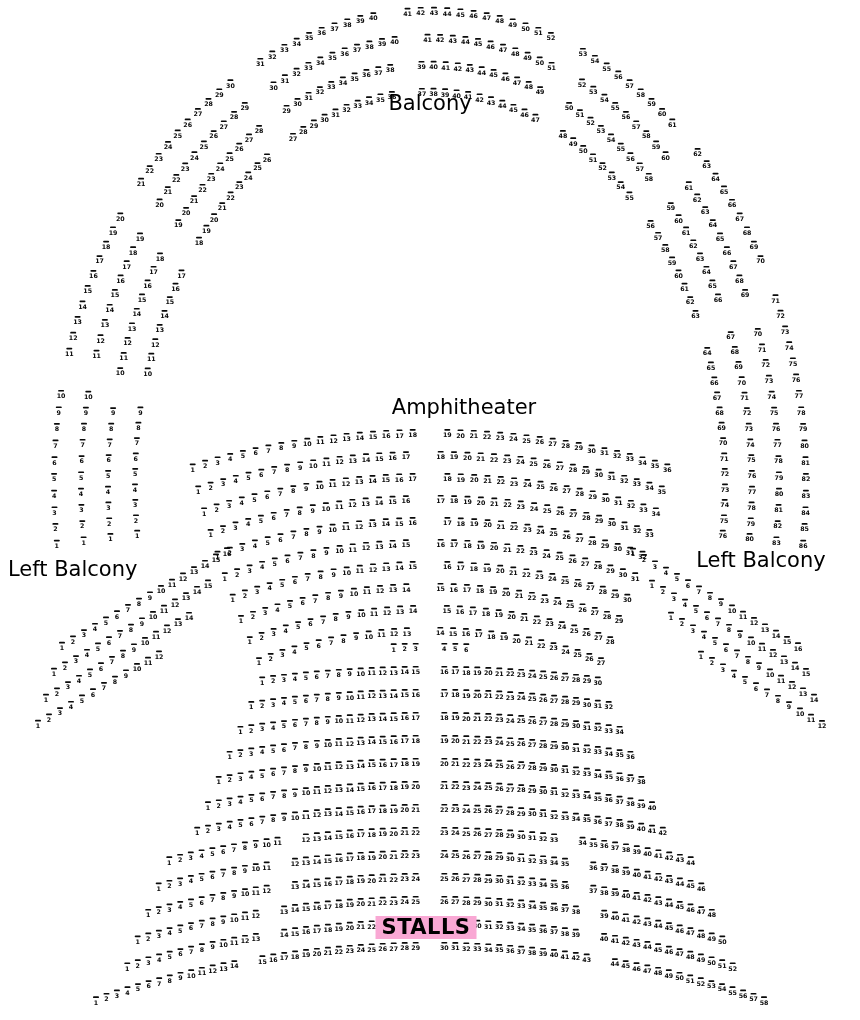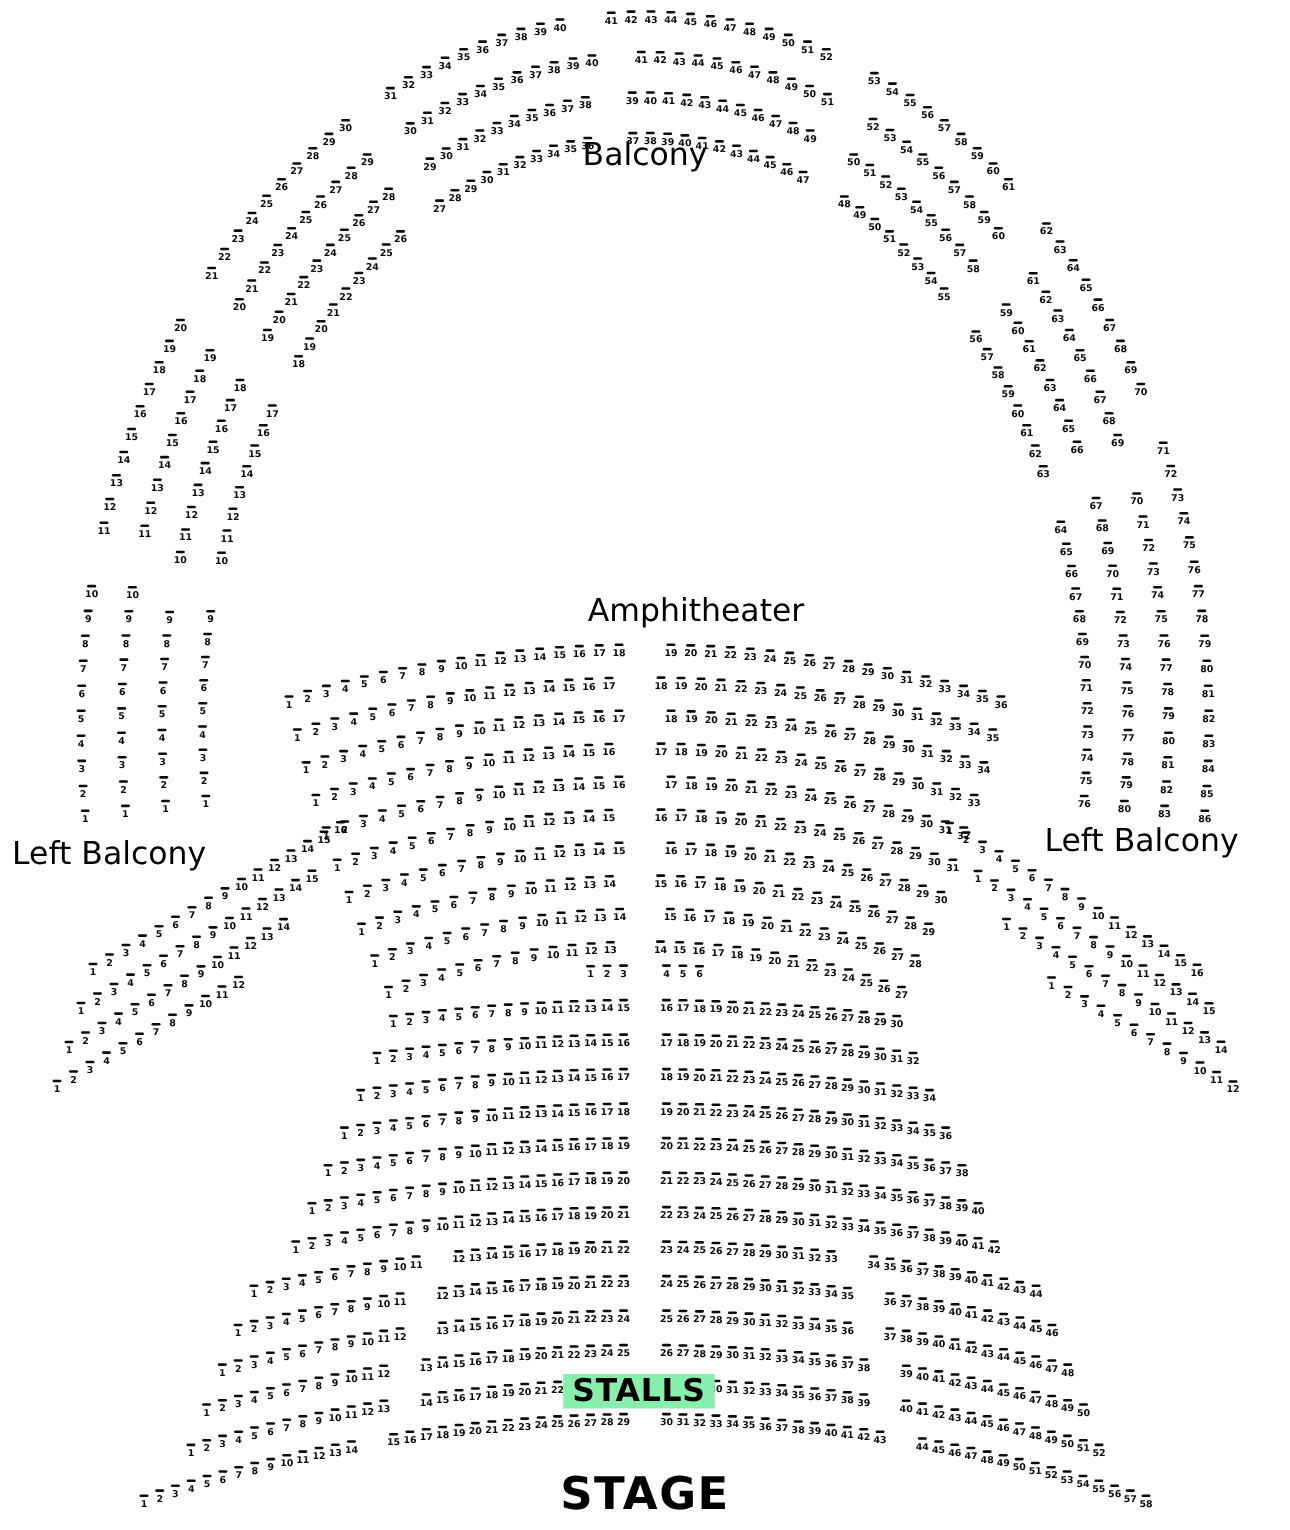--- a/index.html
+++ b/index.html
@@ -3,21 +3,21 @@
 <meta charset="utf-8">
 <style>
   html,body{margin:0;padding:0;background:#ffffff;}
   body{width:860px;height:1020px;position:relative;overflow:hidden;font-family:"DejaVu Sans",sans-serif;}
   .map{position:absolute;left:0;top:0;width:860px;height:1020px;text-decoration:underline;}
   svg{position:absolute;left:0;top:0;}
   svg text{font:700 6.3px "DejaVu Sans",sans-serif;fill:#0a0a0a;}
   svg rect{fill:#0a0a0a;}
   .lbl{position:absolute;font-size:21px;color:#000;white-space:nowrap;line-height:1.1;}
   .centered{transform:translateX(-50%);}
-  .stalls-lbl{font-weight:600;letter-spacing:.5px;background:#86efac;padding:0 6px;}
+  .stalls-lbl{font-weight:600;letter-spacing:.5px;background:#f9a8d4;padding:0 6px;}
   .stage-lbl{font-size:30px;font-weight:700;letter-spacing:1px;}
 </style>
 </head>
 <body>
 
 <div class="map">
   <svg viewBox="0 0 860 1020" width="860" height="1020" xmlns="http://www.w3.org/2000/svg">
       <g>
         <g transform="translate(137.2,538.0)">
           <rect x="-3" y="-8.2" width="6" height="1.7" rx="0.85"></rect>
@@ -5267,14 +5267,13 @@
           <rect x="-3" y="-8.2" width="6" height="1.7" rx="0.85"></rect>
           <text text-anchor="middle">6</text>
         </g>
       </g>
     </svg>
   <div class="lbl centered" style="left:430px;top:92px">Balcony</div>
   <div class="lbl centered" style="left:464px;top:396px">Amphitheater</div>
   <div class="lbl" style="left:8px;top:558px">Left Balcony</div>
   <div class="lbl centered" style="left:761px;top:549px">Left Balcony</div>
   <div class="lbl centered stalls-lbl" style="left:426px;top:916px">STALLS</div>
-  <div class="lbl centered stage-lbl" style="left:430px;top:980px">STAGE</div>
 </div>
 
 </body></html>

